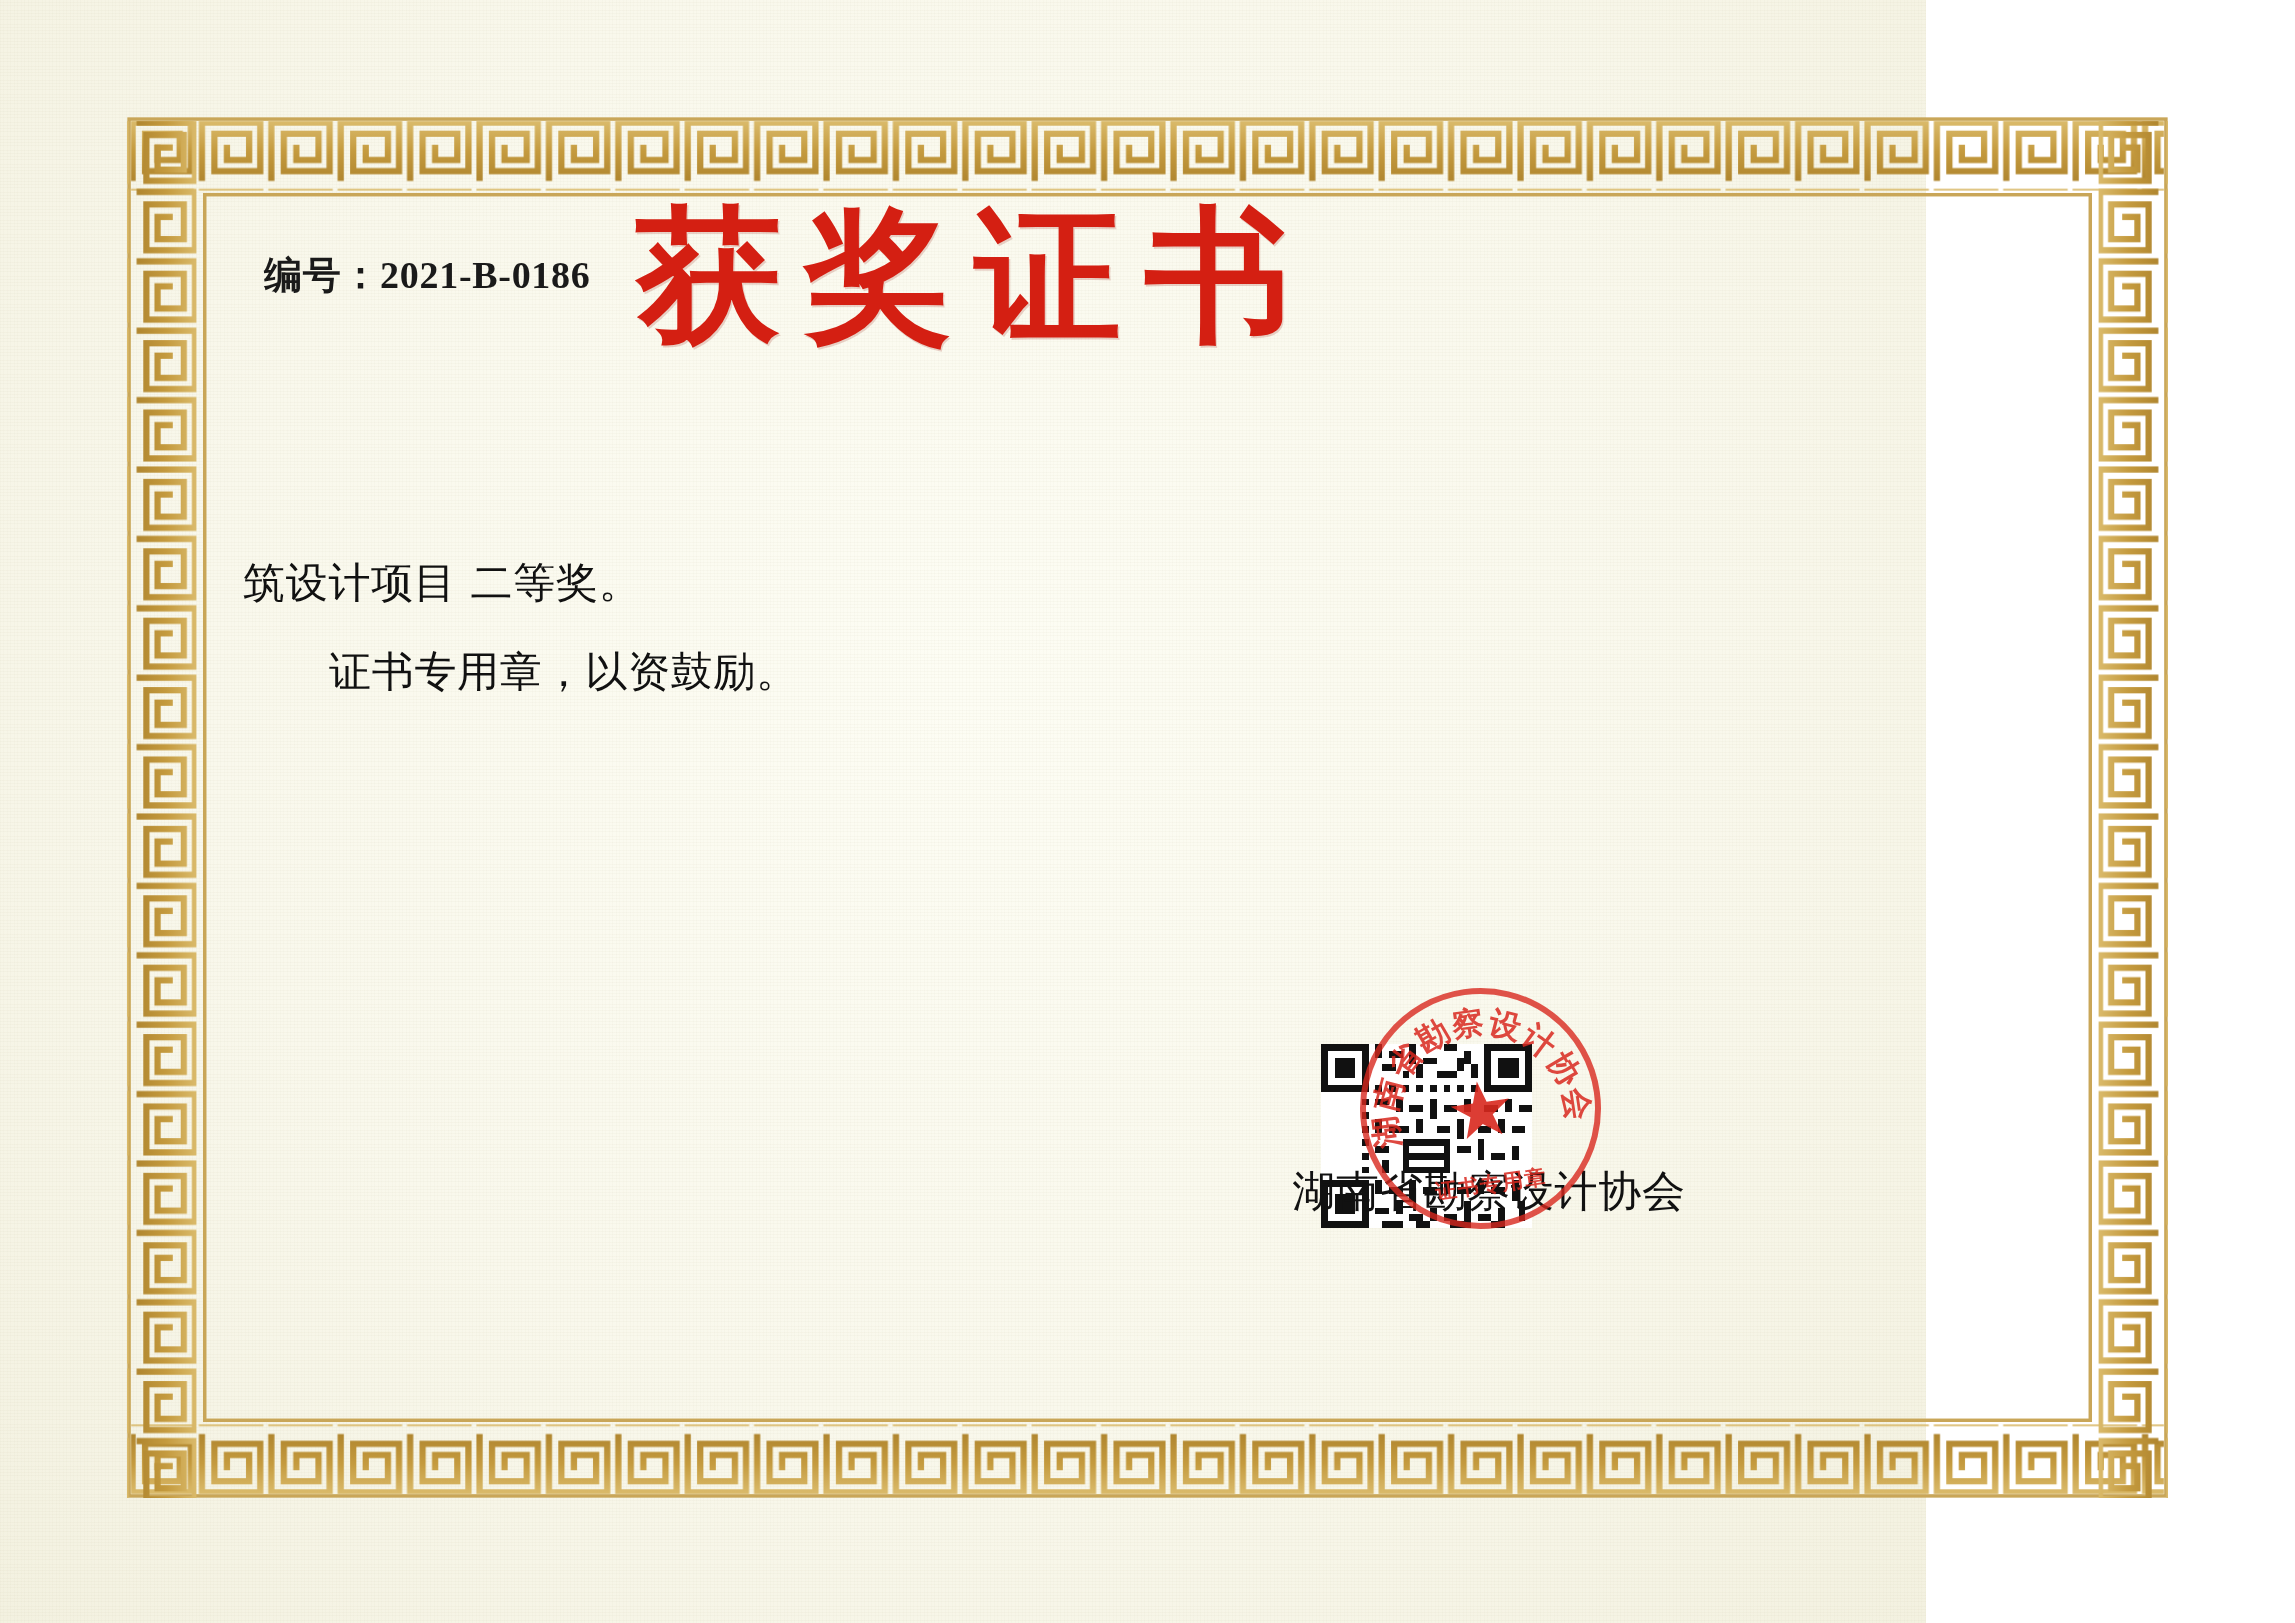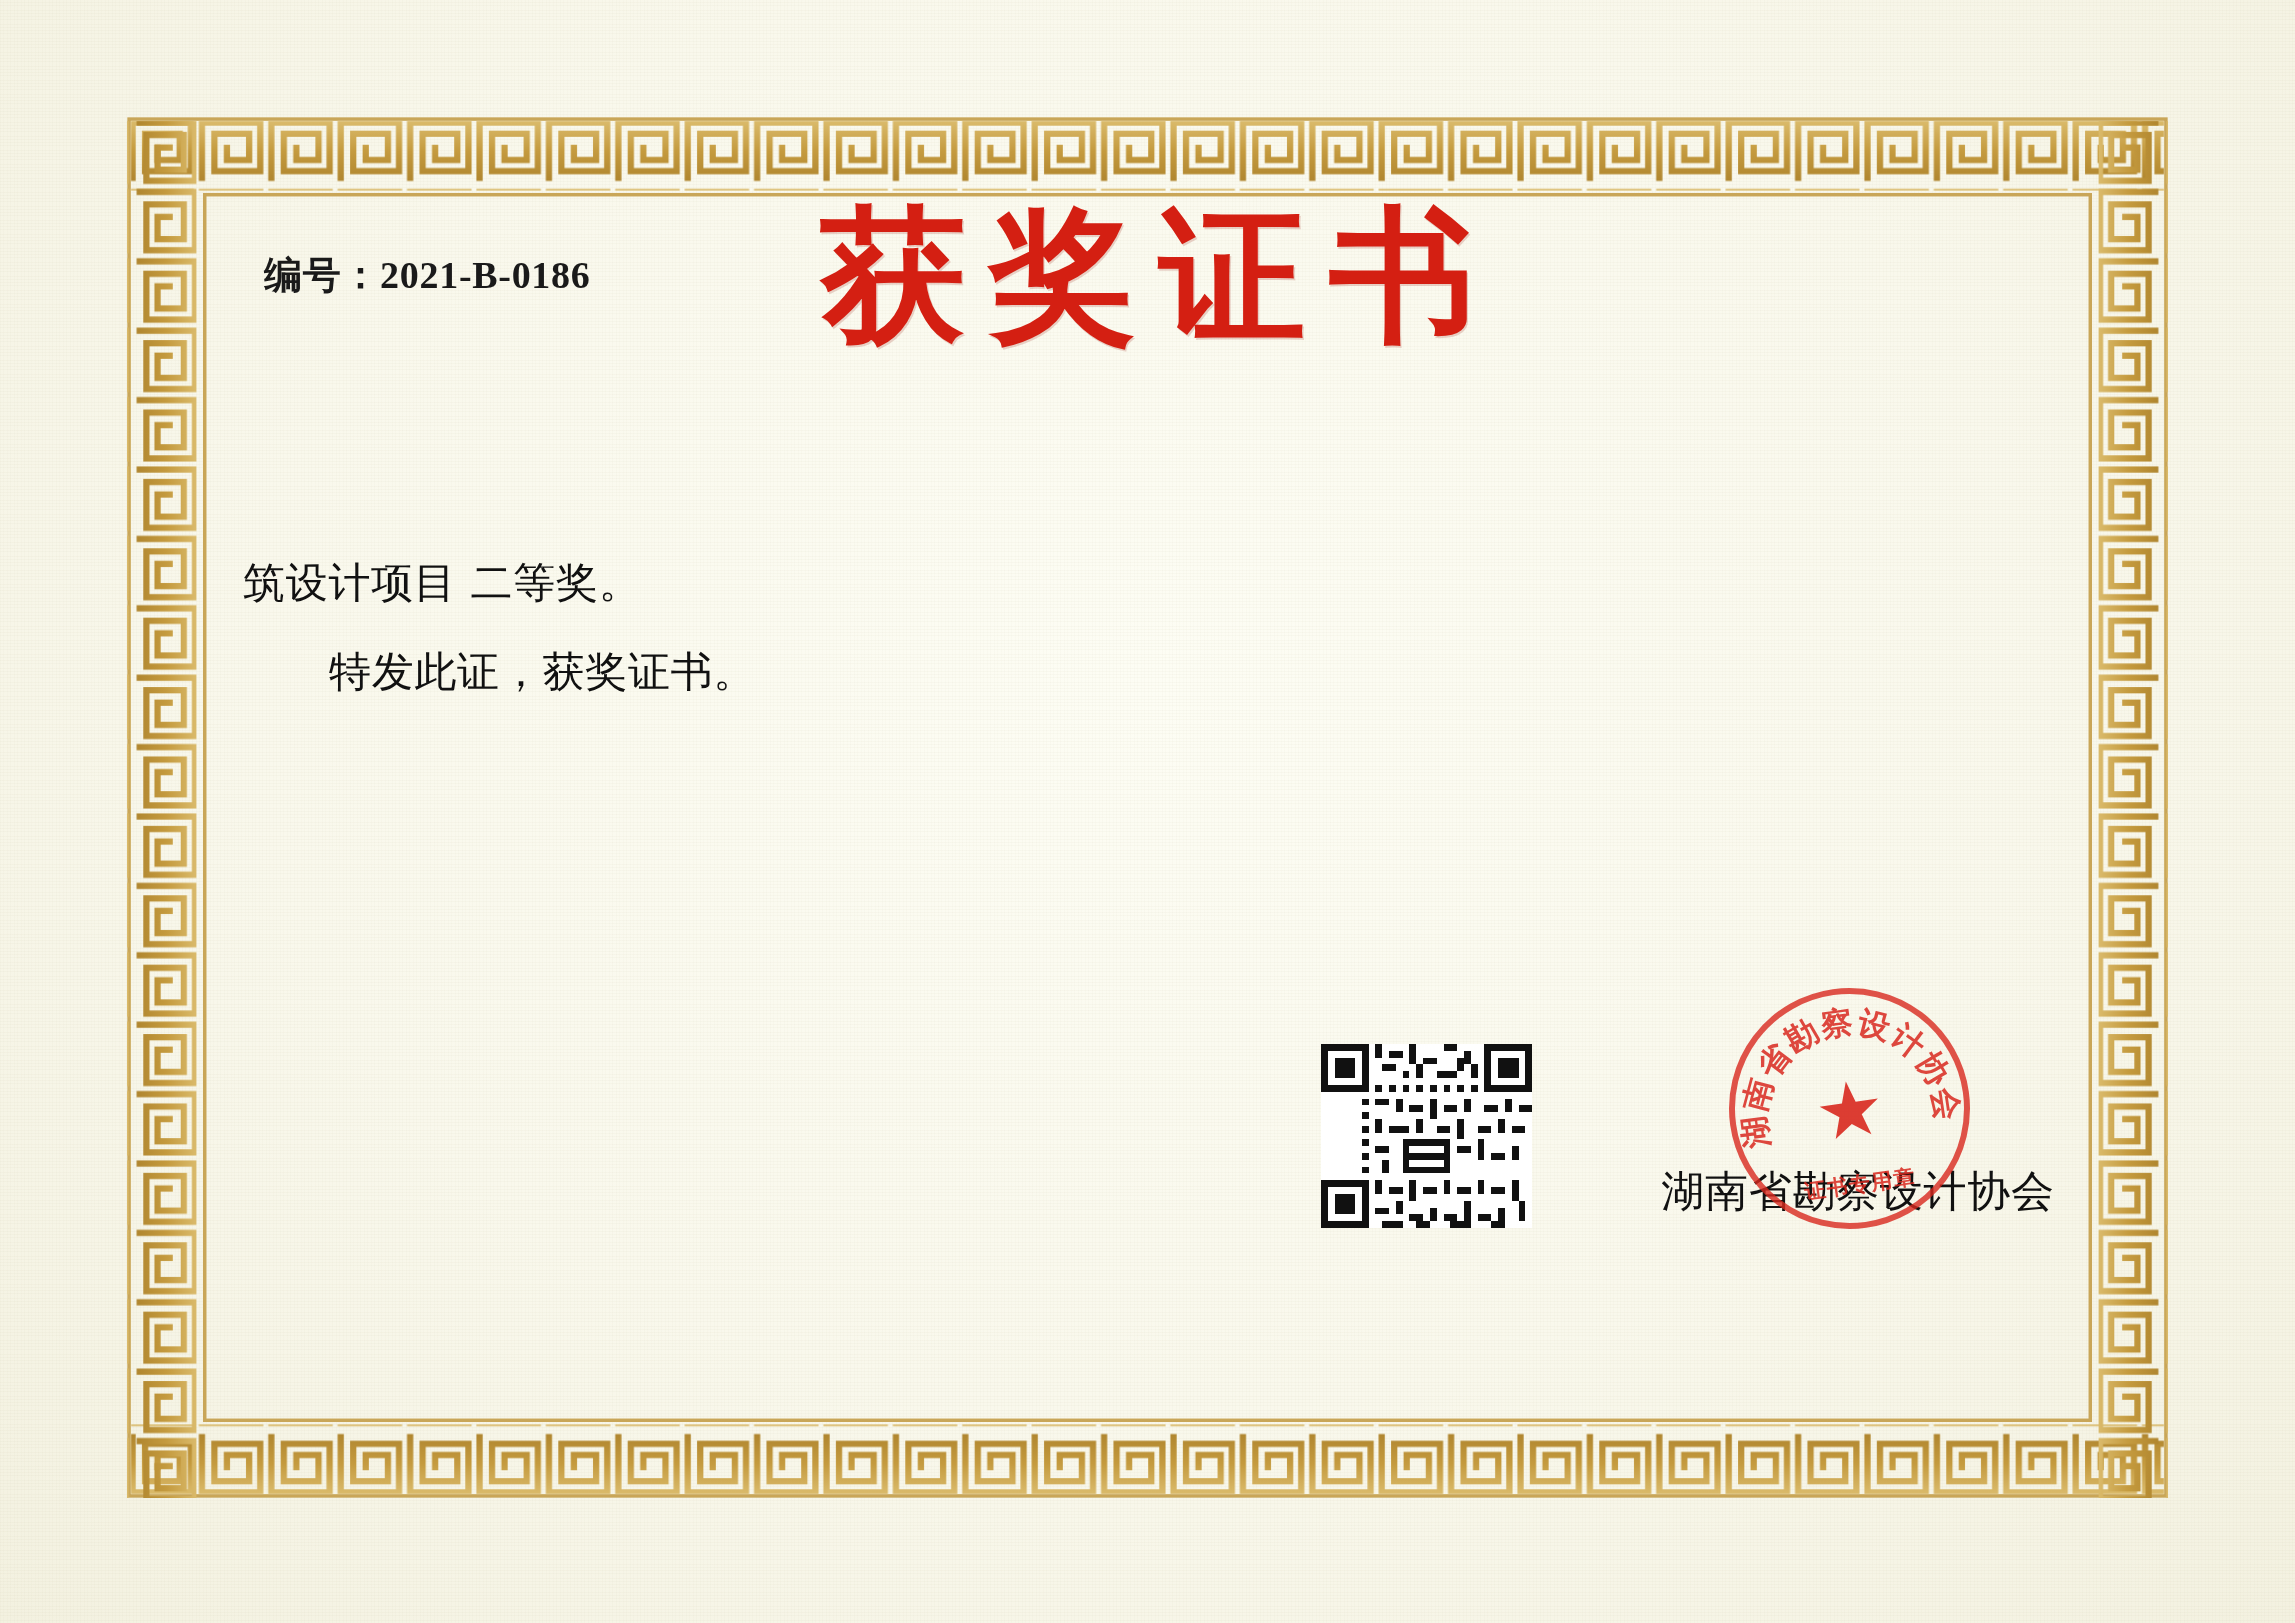--- a/index.html
+++ b/index.html
@@ -10,21 +10,21 @@
   body {
     width: 2295px;
     height: 1624px;
     font-family: "Liberation Sans", sans-serif;
     overflow: hidden;
   }
 
   
   .certificate {
     position: relative;
-    width: 2295px;
+    width: 1926px;
     height: 1624px;
     box-sizing: border-box;
     background:
       radial-gradient(ellipse at 50% 42%, #fdfdf4 0%, #f9f8ec 55%, #f3f1e0 100%);
   }
   
   .paper-texture {
     position: absolute;
     inset: 0;
     background-image:
@@ -223,21 +223,21 @@
   <div class="content">
 
     <div class="serial">
       <span>编号：</span><span>2021-B-0186</span>
     </div>
 
     <div class="title">获奖证书</div>
 
     <div class="body-text">
       <p>筑设计项目 二等奖。</p>
-      <p class="indent2">特发此证，获奖证书。</p>
+      <p class="indent2">证书专用章，以资鼓励。</p>
     </div>
 
     <div class="qr-code">
       <svg viewBox="0 0 31 27" width="215" height="184" shape-rendering="crispEdges" xmlns="http://www.w3.org/2000/svg">
         <rect width="31" height="27" fill="#ffffff"></rect>
         <g fill="#111111">
 
           <rect x="0" y="0" width="7" height="1"></rect>
             <rect x="0" y="6" width="7" height="1"></rect>
           <rect x="0" y="0" width="1" height="7"></rect>

